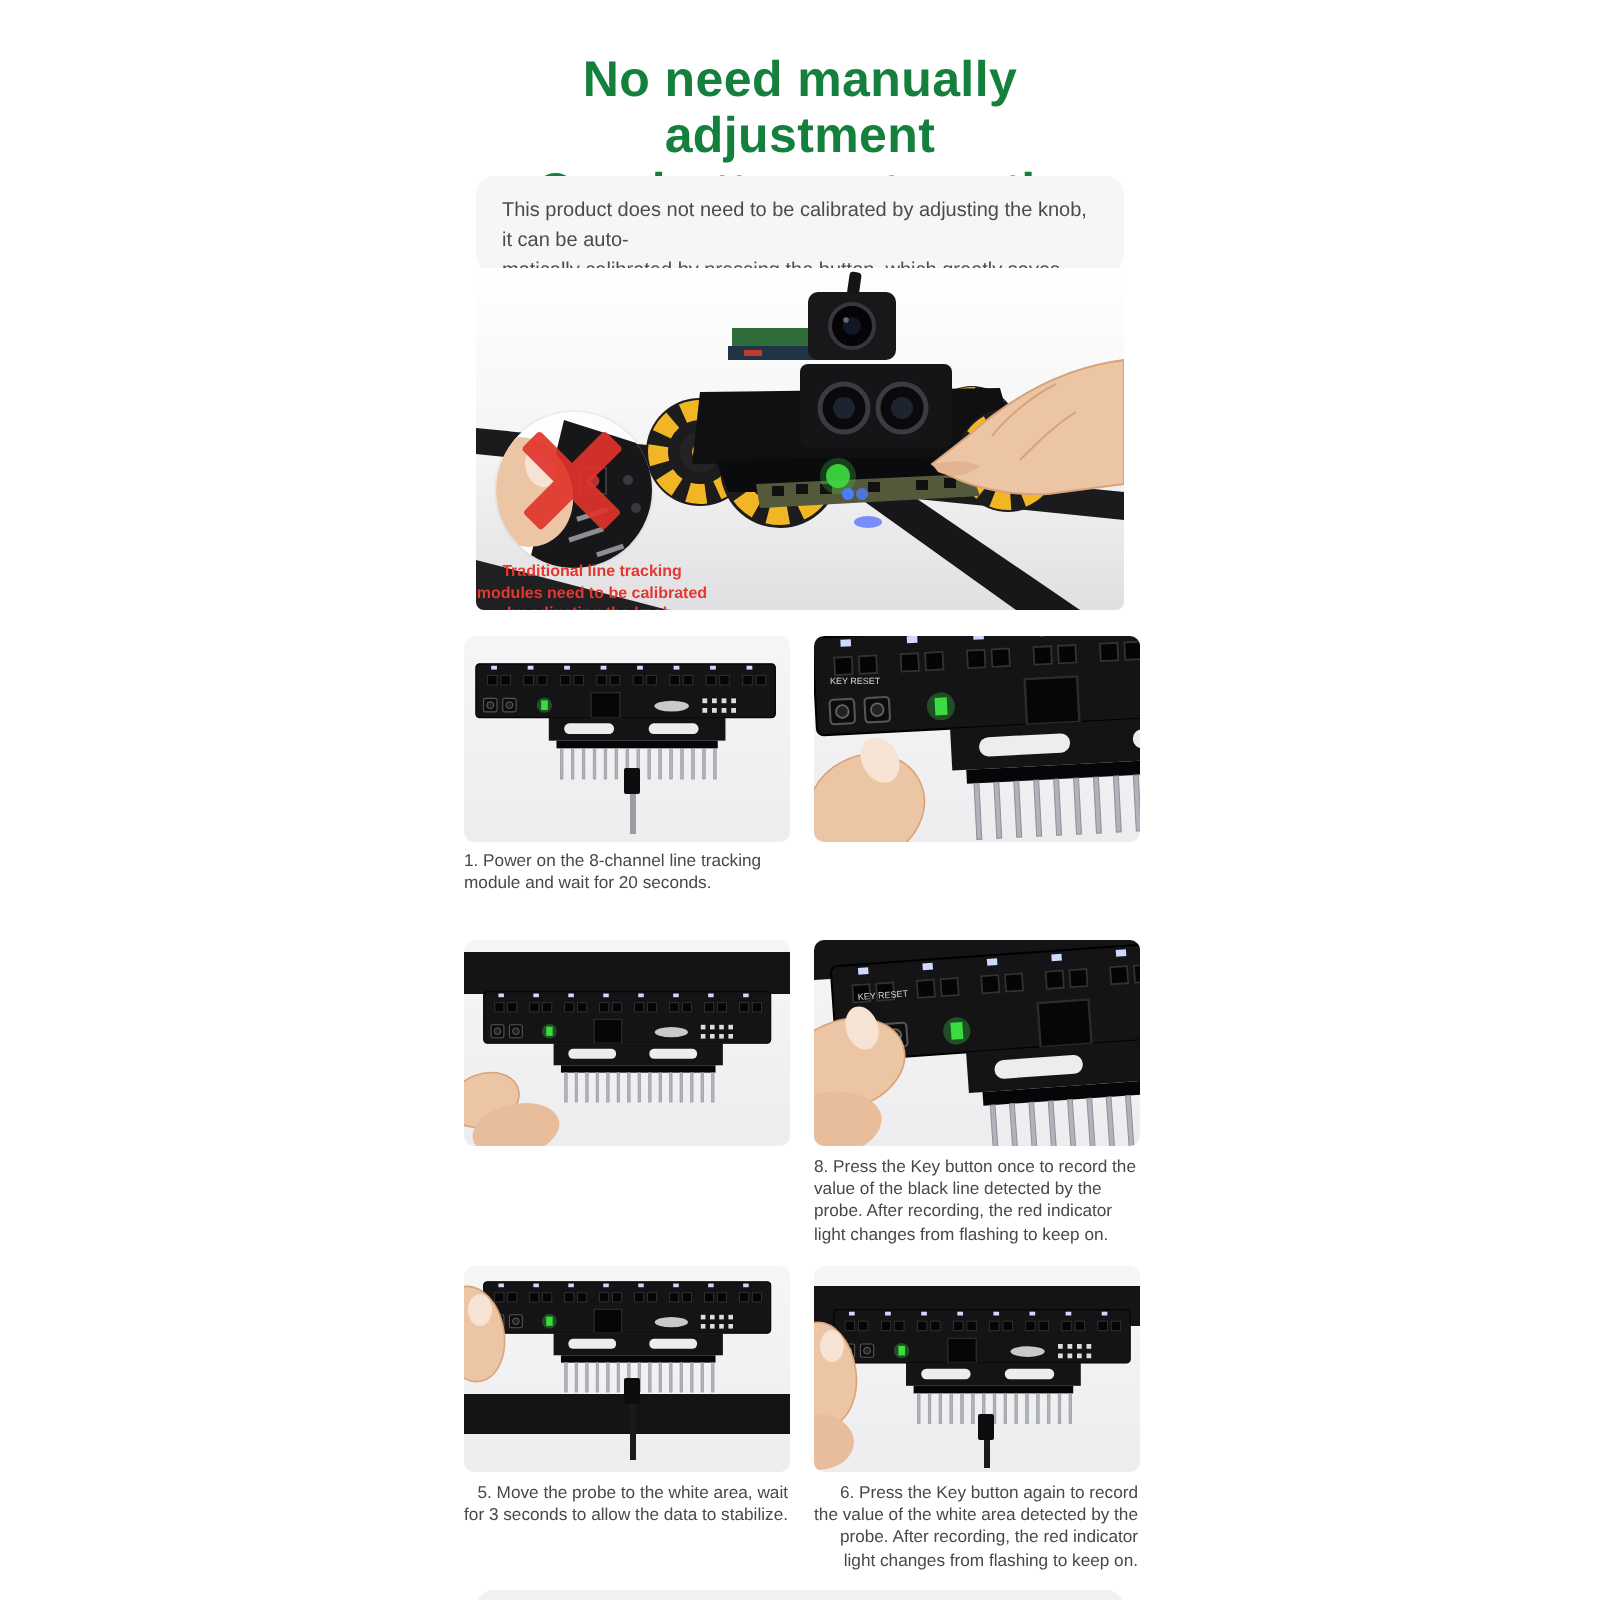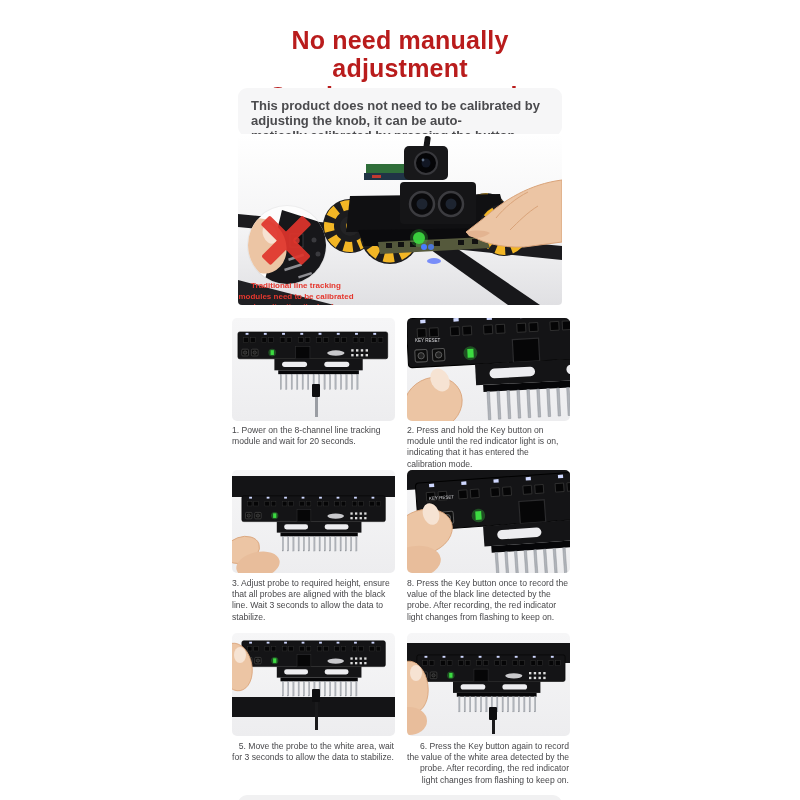--- a/index.html
+++ b/index.html
@@ -1,25 +1,25 @@
 <!DOCTYPE html>
 <html><head>
 <meta charset="utf-8">
 <style>
   html,body{margin:0;padding:0;background:#ffffff;}
   .page{position:relative;width:800px;height:800px;background:#ffffff;overflow:hidden;
         font-family:"Liberation Sans", sans-serif;}
   .content{position:absolute;left:230px;top:0;width:340px;height:800px;}
 
   .title{position:absolute;top:26px;left:0;width:340px;text-align:center;
-         font-size:25px;line-height:28px;font-weight:600;color:#b91c1c;letter-spacing:0.2px;}
+         font-size:25px;line-height:28px;font-weight:600;color:#15803d;letter-spacing:0.2px;}
 
   .desc-box{position:absolute;top:88px;left:8px;width:324px;height:48px;box-sizing:border-box;
             background:#f6f6f7;border-radius:9px;padding:10px 13px;
-            font-size:13px;line-height:15px;color:#4b4b4e;font-weight:bold;}
+            font-size:10px;line-height:15px;color:#4b4b4e;}
 
   .hero{position:absolute;top:134px;left:8px;width:324px;height:171px;border-radius:4px;
         overflow:hidden;background:linear-gradient(180deg,#ffffff 0%,#f4f4f5 55%,#e0e0e3 100%);}
   .hero svg{position:absolute;left:0;top:0;}
   .inset{position:absolute;left:10px;top:72px;width:78px;height:78px;border-radius:50%;
          background:#fdfdfd;overflow:hidden;box-shadow:0 0 0 1px rgba(0,0,0,0.04);}
   .callout{position:absolute;left:0px;top:147px;width:116px;text-align:center;
            font-size:8px;line-height:10.5px;color:#e5372e;font-weight:600;}
 
   .panel{position:absolute;width:163px;height:103px;border-radius:5px;overflow:hidden;
@@ -291,21 +291,19 @@
         <rect x="85" y="87" width="3" height="14" fill="#1a1a1c"></rect>
         <g>
           <ellipse cx="4" cy="54" rx="17" ry="26" transform="rotate(-8 4 54)" fill="#ecc5a4" stroke="#d9a379" stroke-width="0.8"></ellipse>
           <ellipse cx="9" cy="40" rx="6" ry="8" fill="#f6e3d3"></ellipse>
           <ellipse cx="2" cy="88" rx="18" ry="14" fill="#e8bd9b"></ellipse>
         </g>
       </svg>
     </div>
 
     <div class="caption c1 t1">1. Power on the 8-channel line tracking module and wait for 20 seconds.</div>
-    <div class="caption c2 t1">2. Press and hold the Key button on module until the red indicator light is on, indicating that it has entered the calibration mode.</div>
-    <div class="caption c1 t2">3. Adjust probe to required height, ensure that all probes are aligned with the black line. Wait 3 seconds to allow the data to stabilize.</div>
     <div class="caption c2 t2">8. Press the Key button once to record the value of the black line detected by the probe. After recording, the red indicator light changes from flashing to keep on.</div>
     <div class="caption c1 t3">5. Move the probe to the white area, wait for 3 seconds to allow the data to stabilize.</div>
     <div class="caption c2 t3">6. Press the Key button again to record the value of the white area detected by the probe. After recording, the red indicator light changes from flashing to keep on.</div>
 
     <div class="bottom-band"></div>
   </div>
 </div>
 
 </body></html>

